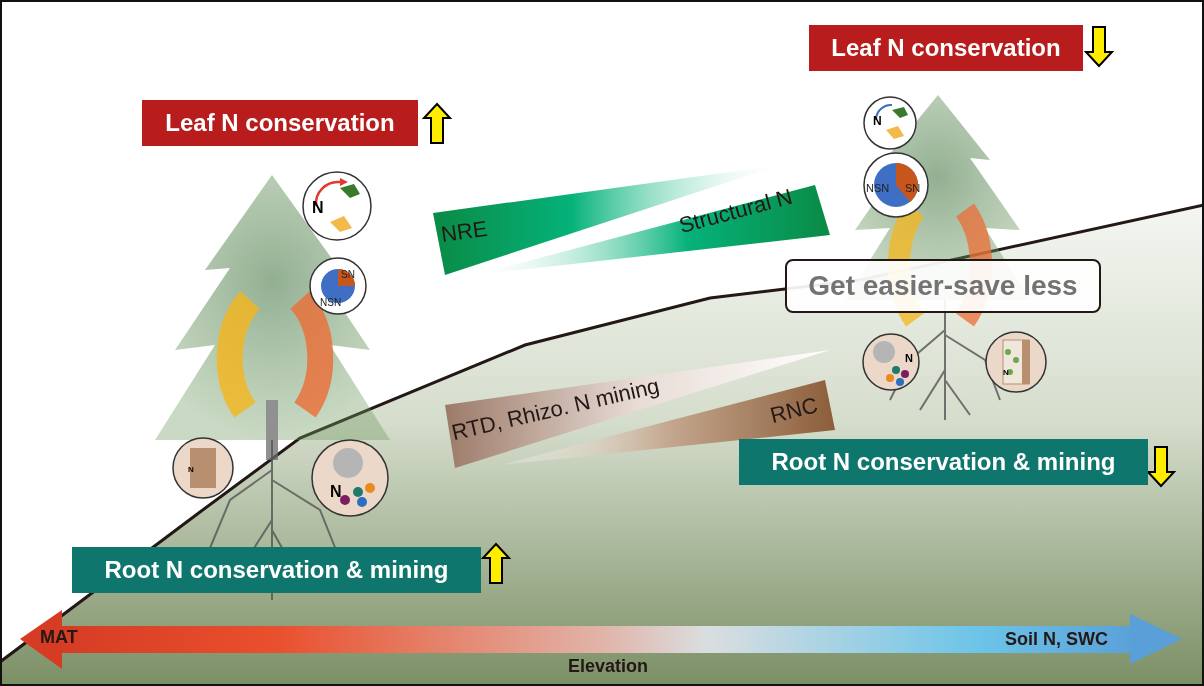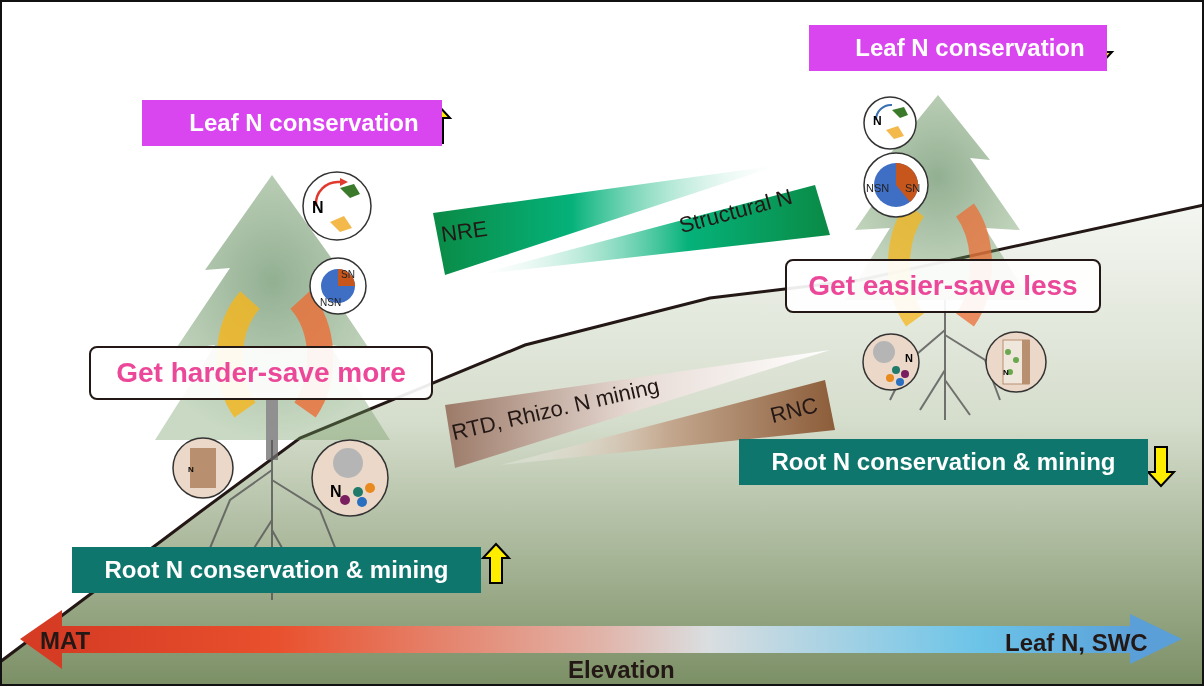--- a/index.html
+++ b/index.html
@@ -1,22 +1,22 @@
 <!DOCTYPE html>
 <html><head>
 <meta charset="utf-8">
 <style>
   html, body { margin: 0; padding: 0; background: #ffffff; }
   body { width: 1204px; height: 686px; position: relative; overflow: hidden; font-family: "Liberation Sans", sans-serif; }
   #stage { position: absolute; left: 0; top: 0; width: 1204px; height: 686px; }
   .label-box { position: absolute; color: #ffffff; font-weight: bold; font-size: 24px; line-height: 1; display: flex; align-items: center; justify-content: center; white-space: nowrap; font-family: "Liberation Sans", sans-serif; }
-  .green-box { background: #d946ef; padding-left: 24px; }
+  .green-box { background: #b91c1c; }
   .brown-box { background: #0f766e; }
-  .callout { position: absolute; background: rgba(255,255,255,0.92); border: 2px solid #231815; border-radius: 8px; color: #ec4899; font-weight: bold; font-size: 28px; display: flex; align-items: center; justify-content: center; white-space: nowrap; font-family: "Liberation Sans", sans-serif; }
-  .axis-text { position: absolute; font-weight: bold; color: #231815; font-size: 24px; white-space: nowrap; font-family: "Liberation Sans", sans-serif; }
+  .callout { position: absolute; background: rgba(255,255,255,0.92); border: 2px solid #231815; border-radius: 8px; color: #737373; font-weight: bold; font-size: 28px; display: flex; align-items: center; justify-content: center; white-space: nowrap; font-family: "Liberation Sans", sans-serif; }
+  .axis-text { position: absolute; font-weight: bold; color: #231815; font-size: 18px; white-space: nowrap; font-family: "Liberation Sans", sans-serif; }
   .wedge-text { position: absolute; color: #231815; font-size: 22px; white-space: nowrap; transform-origin: left bottom; font-family: "Liberation Sans", sans-serif; }
   .frame { position: absolute; left: 0; top: 0; width: 1200px; height: 682px; border: 2px solid #111; pointer-events: none; }
 </style>
 </head>
 <body>
 
 <div id="stage">
   <svg width="1204" height="686" viewBox="0 0 1204 686" style="position:absolute;left:0;top:0">
     <defs>
       <linearGradient id="slopeGrad" x1="0" y1="0" x2="0" y2="1">
@@ -181,26 +181,25 @@
       <polygon points="1161,486 1148,472 1155,472 1155,447 1167,447 1167,472 1174,472" fill="#ffed00" stroke="#000" stroke-width="2"></polygon>
     </g>
   </svg>
 
   <div class="label-box green-box" style="left:142px;top:100px;width:276px;height:46px;">Leaf N conservation</div>
   <div class="label-box green-box" style="left:809px;top:25px;width:274px;height:46px;">Leaf N conservation</div>
 
   <div class="label-box brown-box" style="left:72px;top:547px;width:409px;height:46px;">Root N conservation &amp; mining</div>
   <div class="label-box brown-box" style="left:739px;top:439px;width:409px;height:46px;">Root N conservation &amp; mining</div>
 
-  <div class="callout" style="left:89px;top:346px;width:340px;height:50px;">Get harder-save more</div>
   <div class="callout" style="left:785px;top:259px;width:312px;height:50px;">Get easier-save less</div>
 
   <div class="wedge-text" style="left:443px;top:222px;transform:rotate(-8deg);">NRE</div>
   <div class="wedge-text" style="left:683px;top:213px;transform:rotate(-15deg);">Structural N</div>
   <div class="wedge-text" style="left:455px;top:420px;transform:rotate(-13deg);">RTD, Rhizo. N mining</div>
   <div class="wedge-text" style="left:774px;top:403px;transform:rotate(-14deg);">RNC</div>
 
   <div class="axis-text" style="left:40px;top:627px;">MAT</div>
   <div class="axis-text" style="left:568px;top:656px;">Elevation</div>
-  <div class="axis-text" style="left:1005px;top:629px;">Leaf N, SWC</div>
+  <div class="axis-text" style="left:1005px;top:629px;">Soil N, SWC</div>
 
   <div class="frame"></div>
 </div>
 
 </body></html>

